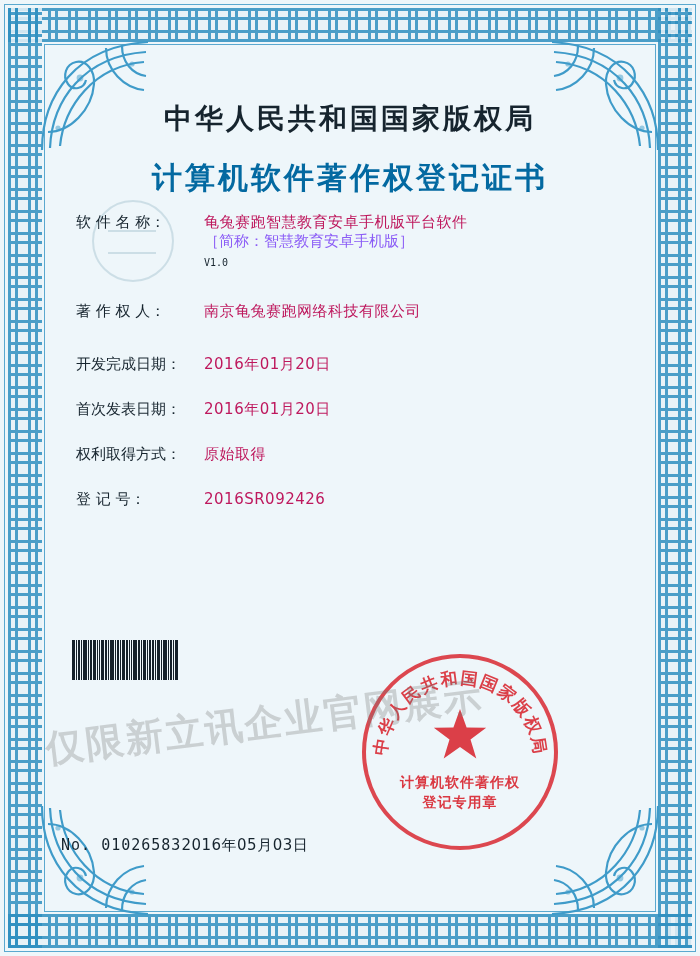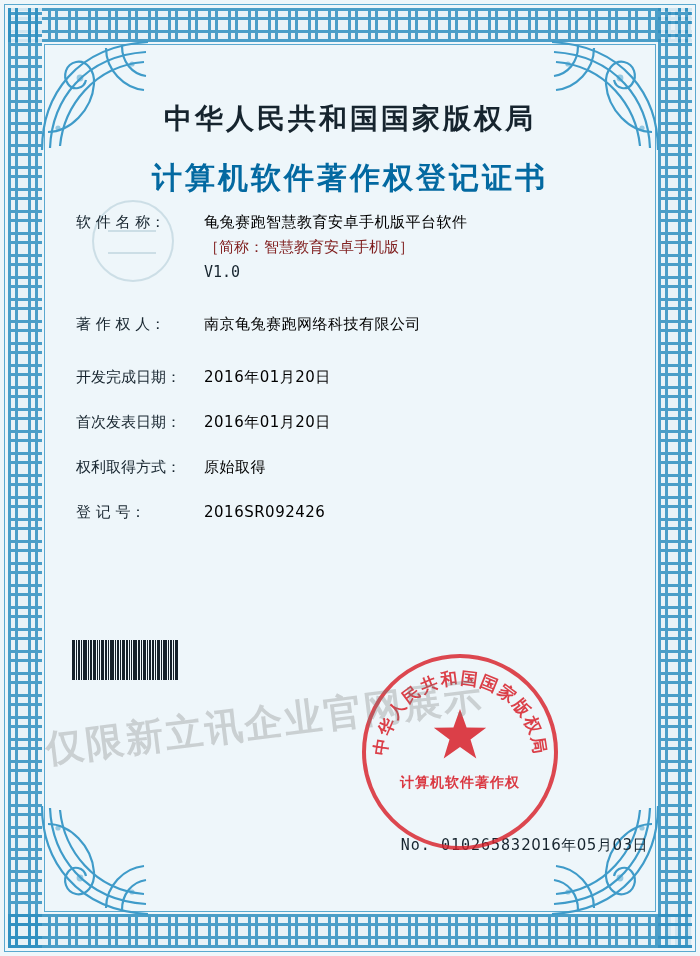--- a/index.html
+++ b/index.html
@@ -128,33 +128,32 @@
     width: 128px;
     flex: 0 0 128px;
     font-family: "DejaVu Sans", sans-serif;
     font-size: 15px;
     color: #16242e;
     white-space: pre;
   }
   .field-value {
     font-family: "DejaVu Sans", sans-serif;
     font-size: 15px;
-    color: #000000;
+    color: #be185d;
     letter-spacing: 0.5px;
   }
   .field-value-block { display: block; }
   .sub-value {
     font-family: "DejaVu Sans", sans-serif;
     font-size: 15px;
-    color: #7f1d1d;
-    margin-top: 6px;
+    color: #8b5cf6;
   }
   .version-value {
     font-family: "DejaVu Sans Mono", monospace;
-    font-size: 15px;
+    font-size: 10px;
     color: #16242e;
     margin-top: 6px;
   }
   .gap-row { margin-bottom: 34px; }
 
   
   .paragraph {
     margin-top: 8px;
     padding-left: 24px;
     padding-right: 14px;
@@ -246,25 +245,25 @@
     font-family: "DejaVu Sans", sans-serif;
     font-size: 14px;
     font-weight: bold;
     line-height: 20px;
     letter-spacing: 1px;
   }
 
   
   .footer {
     position: absolute;
-    left: 36px;
+    left: 61px;
     right: 52px;
     top: 836px;
     display: flex;
-    justify-content: flex-end;
+    justify-content: flex-start;
     align-items: baseline;
     z-index: 6;
   }
   .footer-no {
     font-family: "DejaVu Sans Mono", monospace;
     font-size: 15px;
     color: #16242e;
     letter-spacing: 1px;
   }
   .footer-date {
@@ -483,20 +482,21 @@
         </text>
       </svg>
     </div>
     <div class="seal-star">
       <svg viewBox="0 0 56 56" xmlns="http://www.w3.org/2000/svg">
         <polygon points="28,3 34.6,21.6 54.2,21.8 38.5,33.6 44.3,52.4 28,41 11.7,52.4 17.5,33.6 1.8,21.8 21.4,21.6" fill="#d8202a"></polygon>
       </svg>
     </div>
     <div class="seal-bottom-text">
       <div>计算机软件著作权</div>
+      <div>登记专用章</div>
     </div>
   </div>
 
   <div class="footer">
     <div class="footer-no">
       <span>No.</span>
       <span>01026583</span>
     </div>
     <div class="footer-date">2016年05月03日</div>
   </div>

